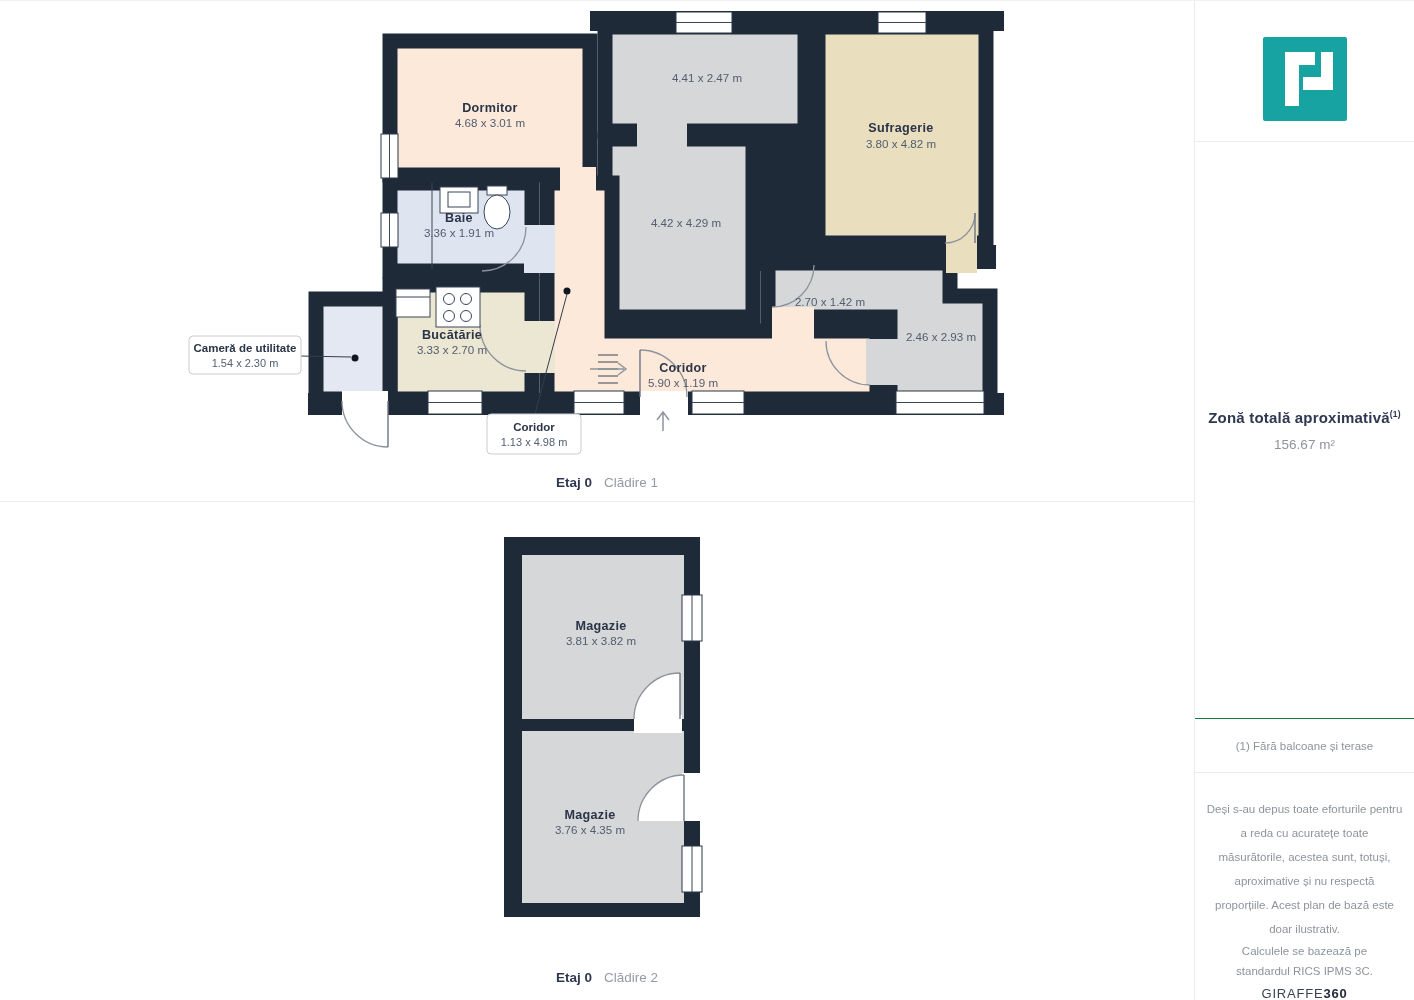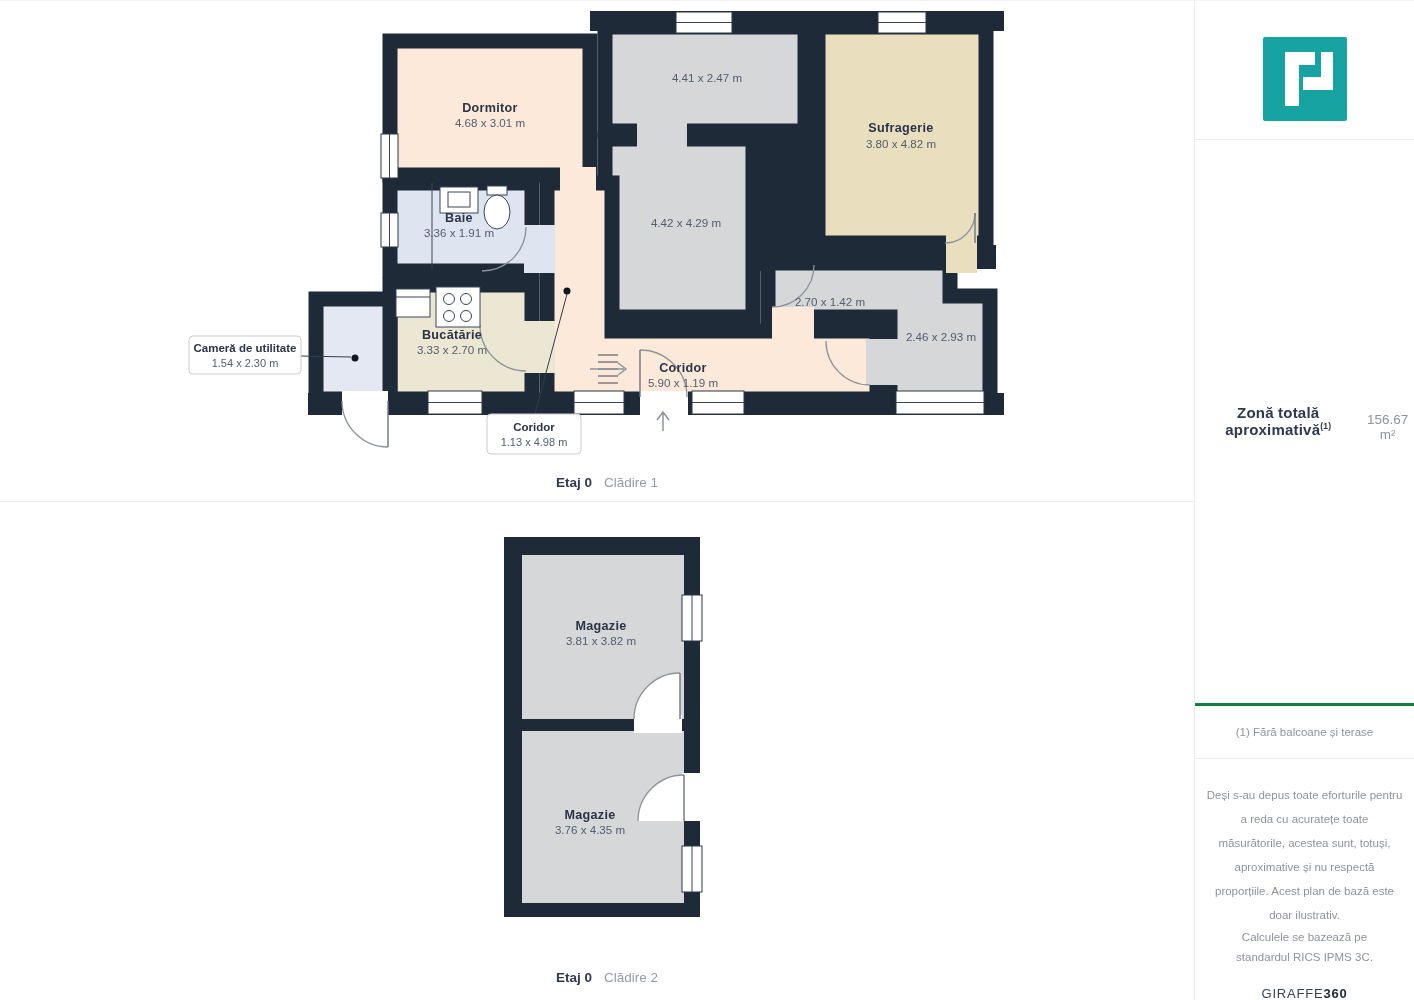--- a/index.html
+++ b/index.html
@@ -6,31 +6,31 @@
   .stage{position:relative;width:1414px;height:1000px;background:#fff;overflow:hidden;
          font-family:"Liberation Sans",sans-serif;border-top:1px solid #f2f2f2;box-sizing:border-box;}
   .plans-svg{position:absolute;left:0;top:0;}
   .divider-h{position:absolute;left:0;top:500px;width:1194px;height:1px;background:#ededed;}
   
   .sidebar{position:absolute;top:0;right:0;width:220px;height:1000px;border-left:1px solid #ececec;
            box-sizing:border-box;display:flex;flex-direction:column;background:#fff;}
   .side-sec{box-sizing:border-box;}
   .sec-logo{height:147px;border-bottom:1px solid #ececec;display:flex;align-items:flex-start;justify-content:center;}
   .logo-box{margin-top:36px;width:84px;height:84px;}
-  .sec-area{height:600px;border-bottom:3px solid #15803d;display:flex;
+  .sec-area{height:600px;border-bottom:1px solid #15803d;display:flex;flex-direction:column;
             align-items:center;justify-content:center;text-align:center;}
   .area-title{font-size:15px;font-weight:700;color:#2e3850;letter-spacing:.2px;}
   .area-title sup{font-size:8.5px;font-weight:700;}
   .area-value{margin-top:11px;font-size:13.5px;color:#8e949c;}
   .sec-footnote{height:56px;border-bottom:1px solid #ececec;display:flex;align-items:center;justify-content:center;}
   .footnote{font-size:11.5px;color:#8e949c;}
   .sec-legal{flex:1;display:flex;flex-direction:column;align-items:center;text-align:center;padding:24px 12px 0 12px;}
   .disclaimer{width:196px;font-size:11.5px;line-height:24px;color:#8e949c;}
   .standard{width:180px;font-size:11.5px;line-height:20px;color:#8e949c;}
-  .brand{margin-top:19px;font-size:13px;letter-spacing:.8px;color:#39434f;}
+  .brand{margin-top:5px;font-size:13px;letter-spacing:.8px;color:#39434f;}
   .brand b{color:#222c39;font-weight:800;}
   
   text{font-family:"Liberation Sans",sans-serif;}
   .room-name{font-size:12.6px;font-weight:700;fill:#2b3547;letter-spacing:.3px;text-anchor:middle;}
   .room-dims{font-size:11.6px;fill:#525e70;text-anchor:middle;}
   .callout-name{font-size:11.5px;font-weight:700;fill:#2b3547;text-anchor:middle;}
   .callout-dims{font-size:11px;fill:#525e70;text-anchor:middle;}
   .cap-floor{font-size:13.5px;font-weight:700;fill:#2e3850;text-anchor:end;}
   .cap-bld{font-size:13.5px;fill:#959ba3;text-anchor:start;}
   .wall{fill:#1e2a38;}

